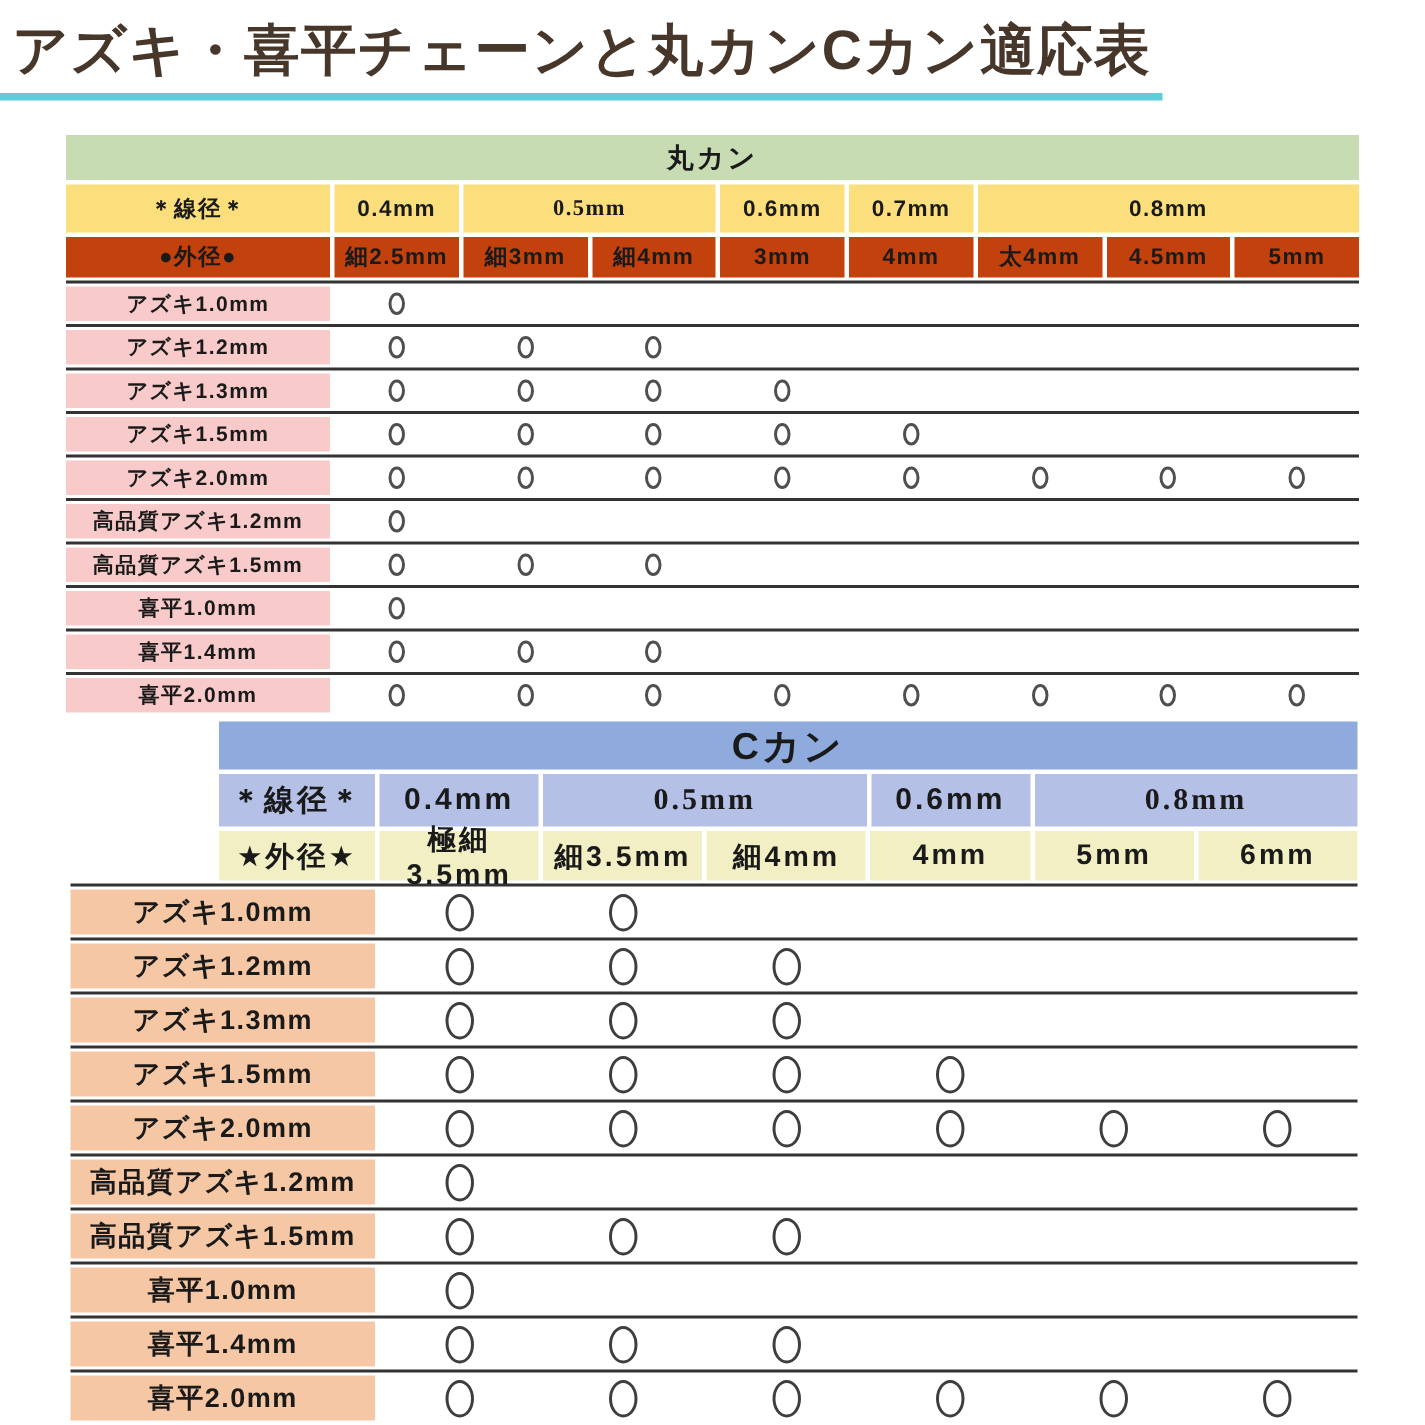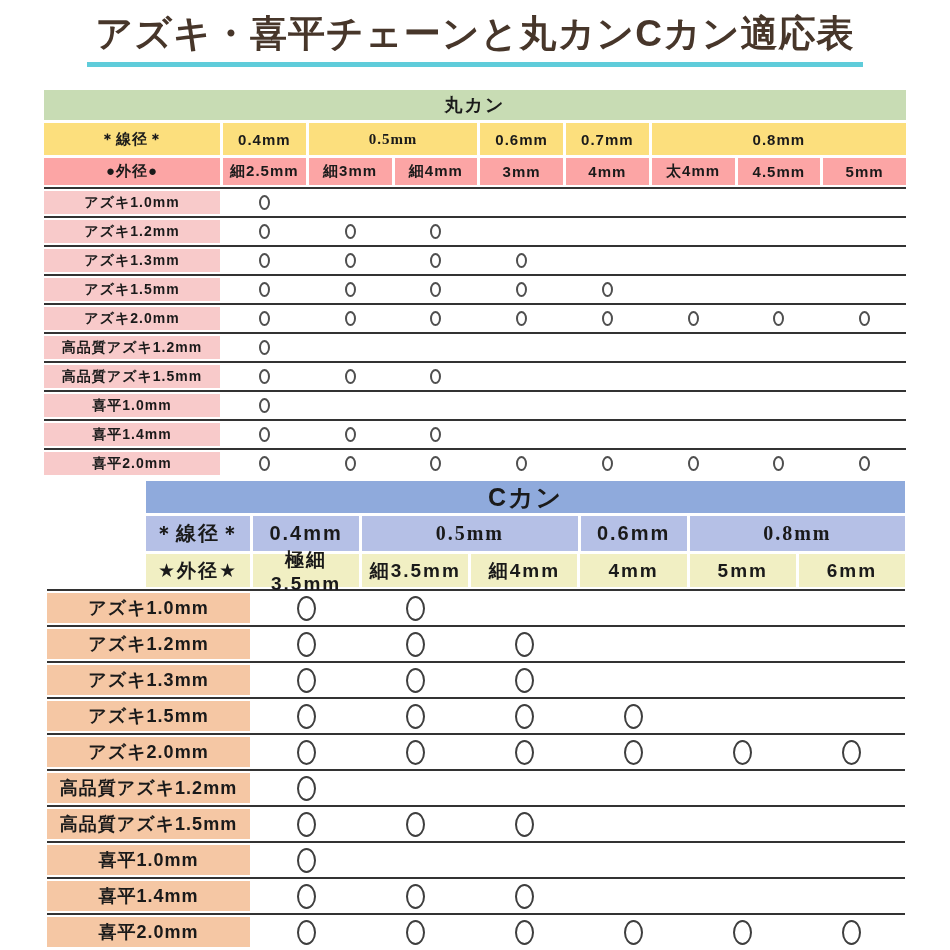--- a/index.html
+++ b/index.html
@@ -4,38 +4,38 @@
 <style>
   html,body { margin:0; padding:0; background:#ffffff; }
   body {
     width:950px; height:950px; overflow:hidden;
     font-family:"Liberation Sans","DejaVu Sans",sans-serif;
     font-weight:bold; color:#1a1a1a;
   }
   .page { position:relative; width:950px; height:950px; }
 
   
-  .title-wrap { position:absolute; top:12px; left:0; width:950px; text-align:center; }
+  .title-wrap { position:absolute; top:12px; left:0; width:950px; text-align:left; }
   .title {
     display:inline-block; font-size:37px; letter-spacing:1px; color:#47362a;
     padding:0 8px 6px 8px; border-bottom:5px solid #5fccda; line-height:1.2;
   }
 
   
   .cell { display:flex; align-items:center; justify-content:center; text-align:center; }
   .sp2 { grid-column:span 2;font-family:Liberation Serif, serif; }
   .sp3 { grid-column:span 3; }
   .dcell { display:flex; align-items:center; justify-content:center; height:100%; }
 
   
   .t1 { position:absolute; left:44px; top:90px; width:862px; }
   .grid1 { display:grid; grid-template-columns:176px repeat(8,1fr); column-gap:3px; }
   .t1-bar { grid-column:1/-1; background:#c8dcb4; height:30px; font-size:18px; letter-spacing:2px; }
   .t1-wire  { background:#fcdf7d; height:32px; font-size:15px; letter-spacing:1px; }
-  .t1-outer { background:#fca5a5; height:27px; font-size:15px; letter-spacing:1px; }
+  .t1-outer { background:#c2410c; height:27px; font-size:15px; letter-spacing:1px; }
   .mt3 { margin-top:3px;border-radius:12px; }
   .body1 { margin-top:2px; }
   .trow { align-items:center; }
   .trow1 { display:grid; grid-template-columns:176px repeat(8,1fr); column-gap:3px;
            height:27px; border-top:2px solid #333333; }
   .label1 { background:#f8caca; height:23px; font-size:14px; letter-spacing:1px; }
   .t1 .circle { width:11px; height:15px; border:2px solid #4f4f4f; border-radius:50%; box-sizing:border-box; }
 
   
   .t2 { position:absolute; left:47px; top:481px; width:858px; }

